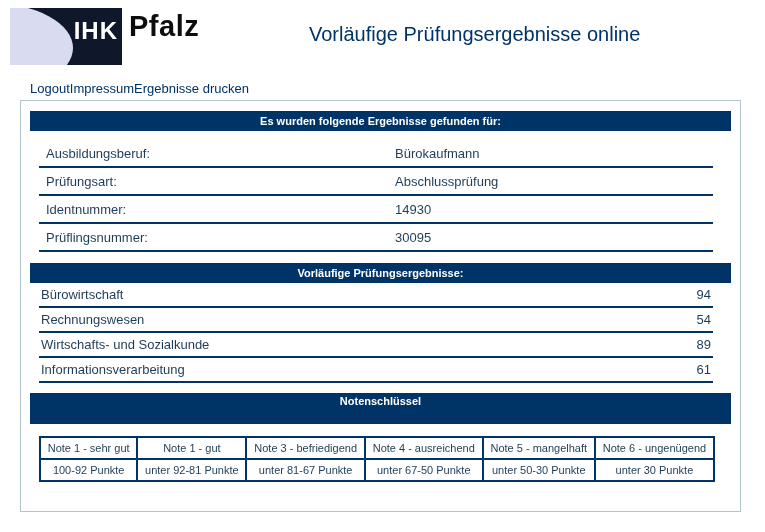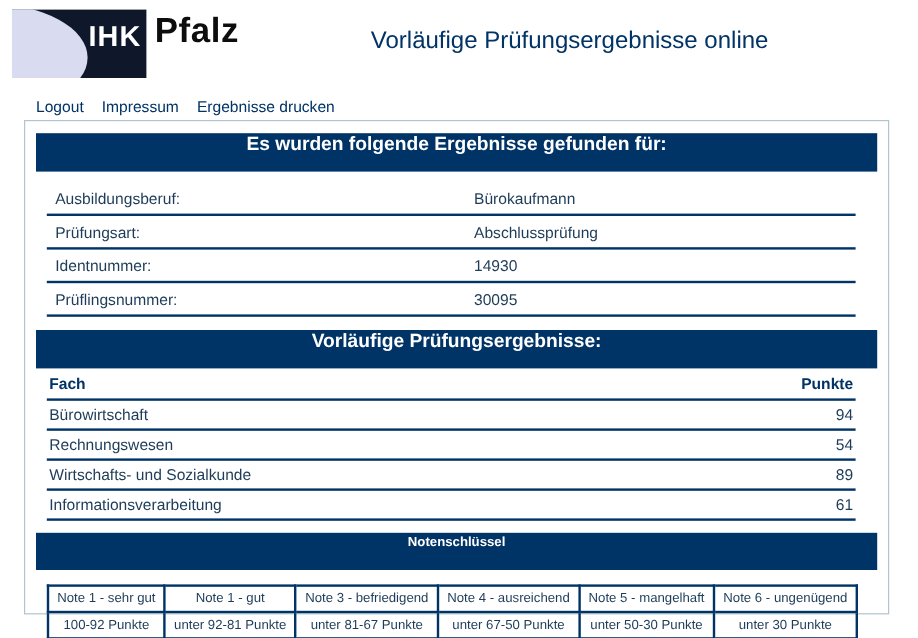--- a/index.html
+++ b/index.html
@@ -29,33 +29,33 @@
 
   
   .page-title {
     position:absolute; left:309px; top:23px;
     font-size:20px; font-weight:normal; color:#003366; white-space:nowrap;
   }
 
   
   .nav {
     position:absolute; left:30px; top:81px;
-    display:flex; gap:15px; font-size:13px;
+    display:flex; font-size:13px;
   }
   .nav a { color:#003366; text-decoration:none; }
 
   
   .box {
     position:absolute; left:20px; top:100px; width:721px; height:412px;
     border:1px solid #b2c4cd; background:#ffffff;
   }
   .bar {
-    margin:10px 9px 0 9px; height:32px; line-height:20px;
+    margin:10px 9px 0 9px; height:20px; line-height:20px;
     background:#003366; color:#ffffff; text-align:center;
-    font-size:16px; font-weight:bold;
+    font-size:11px; font-weight:bold;
   }
   .bar.small { margin-top:10px; height:31px; line-height:17px; font-size:11px; }
 
   
   .info-table { margin:9px 27px 0 18px; }
   .info-row {
     display:flex; align-items:center; height:28px;
     border-bottom:2px solid #003366; font-size:13px;
   }
   .info-row .lbl { width:356px; padding-left:7px; }
@@ -122,24 +122,20 @@
     </div>
     <div class="info-row">
       <span class="lbl">Prüflingsnummer:</span>
       <span class="val">30095</span>
     </div>
   </div>
 
   <div class="bar" style="margin-top:11px;">Vorläufige Prüfungsergebnisse:</div>
 
   <div class="score-table">
-    <div class="score-head">
-      <span class="c1">Fach</span>
-      <span class="c2">Punkte</span>
-    </div>
     <div class="score-row">
       <span class="c1">Bürowirtschaft</span>
       <span class="c2">94</span>
     </div>
     <div class="score-row">
       <span class="c1">Rechnungswesen</span>
       <span class="c2">54</span>
     </div>
     <div class="score-row">
       <span class="c1">Wirtschafts- und Sozialkunde</span>

